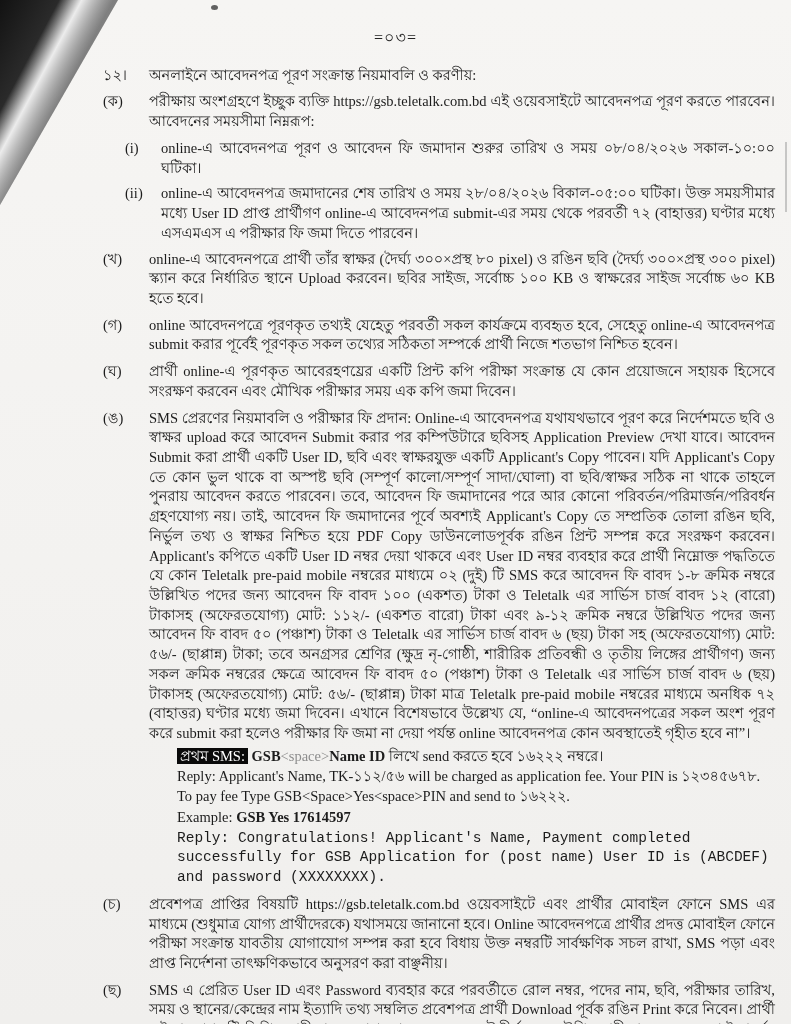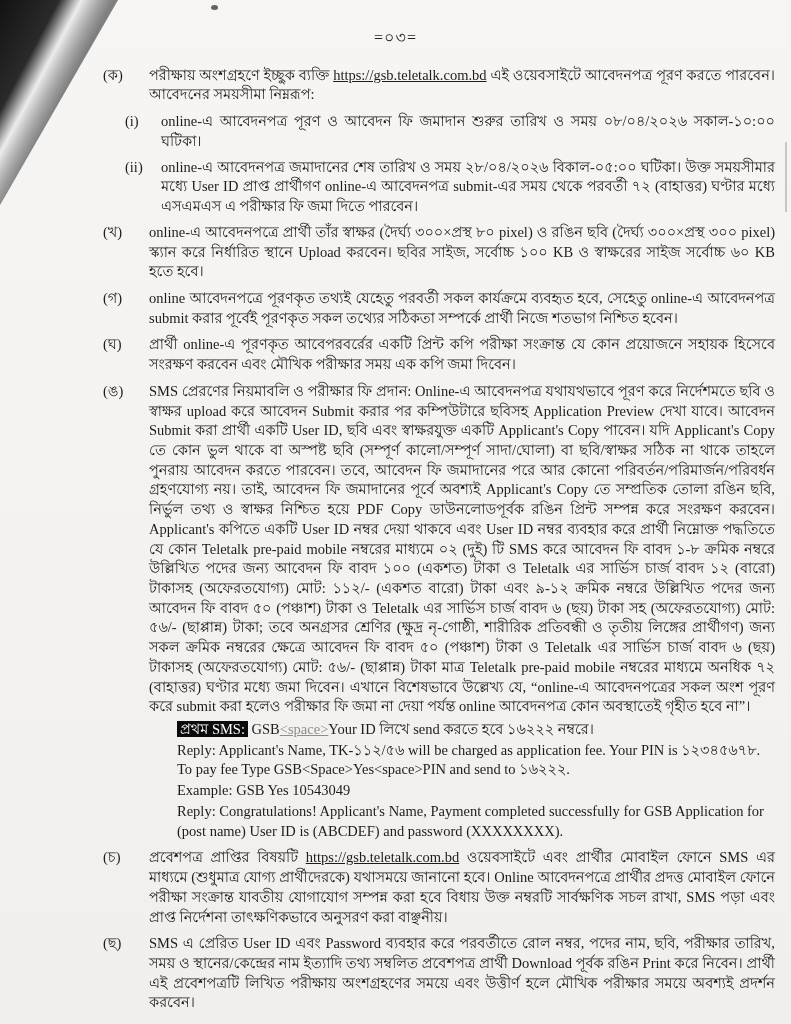--- a/index.html
+++ b/index.html
@@ -40,37 +40,41 @@
   .doc{margin:0 16px 0 103px;}
   .row{display:flex;margin-bottom:7px;}
   .row .lbl{flex:0 0 46px;white-space:nowrap;}
   .row .txt{flex:1;text-align:justify;}
   .row.sub{padding-left:22px;margin-bottom:6px;}
   .row.sub .lbl{flex:0 0 36px;}
   .smsrow{margin:1px 0 1px 74px;text-align:left;}
   .tight{margin-bottom:3px;}
 
   
-  .b{font-weight:400;margin-top:36px;}
-  .u{text-decoration:underline;}
-  .g{color:#8d8d8d;text-decoration:underline;}
+  .b{font-weight:700;margin-top:36px;}
+  .u{}
+  .g{color:#8d8d8d;}
   .hl{background:#0a0a0a;color:#ffffff;padding:0 3px;}
 </style>
 </head>
 <body>
 
 <div class="page">
   <div class="fold"></div>
   <div class="speck"></div>
   <div class="edge-line"></div>
 
   <div class="pageno">=০৩=</div>
 
   <div class="doc">
 
+    <div class="row">
+      <span class="lbl">১২।</span>
+      <div class="txt"><span>অনলাইনে আবেদনপত্র পূরণ সংক্রান্ত নিয়মাবলি ও করণীয়:</span></div>
+    </div>
 
     <div class="row">
       <span class="lbl">(ক)</span>
       <div class="txt"><span>পরীক্ষায় অংশগ্রহণে ইচ্ছুক ব্যক্তি </span><span class="u">https://gsb.teletalk.com.bd</span><span> এই ওয়েবসাইটে আবেদনপত্র পূরণ করতে পারবেন। আবেদনের সময়সীমা নিম্নরূপ:</span></div>
     </div>
 
     <div class="row sub">
       <span class="lbl">(i)</span>
       <div class="txt"><span>online-এ আবেদনপত্র পূরণ ও আবেদন ফি জমাদান শুরুর তারিখ ও সময় ০৮/০৪/২০২৬ সকাল-১০:০০ ঘটিকা।</span></div>
     </div>
@@ -85,33 +89,33 @@
       <div class="txt"><span>online-এ আবেদনপত্রে প্রার্থী তাঁর স্বাক্ষর (দৈর্ঘ্য ৩০০×প্রস্থ ৮০ pixel) ও রঙিন ছবি (দৈর্ঘ্য ৩০০×প্রস্থ ৩০০ pixel) স্ক্যান করে নির্ধারিত স্থানে Upload করবেন। ছবির সাইজ, সর্বোচ্চ ১০০ KB ও স্বাক্ষরের সাইজ সর্বোচ্চ ৬০ KB হতে হবে।</span></div>
     </div>
 
     <div class="row">
       <span class="lbl">(গ)</span>
       <div class="txt"><span>online আবেদনপত্রে পূরণকৃত তথ্যই যেহেতু পরবর্তী সকল কার্যক্রমে ব্যবহৃত হবে, সেহেতু online-এ আবেদনপত্র submit করার পূর্বেই পূরণকৃত সকল তথ্যের সঠিকতা সম্পর্কে প্রার্থী নিজে শতভাগ নিশ্চিত হবেন।</span></div>
     </div>
 
     <div class="row">
       <span class="lbl">(ঘ)</span>
-      <div class="txt"><span>প্রার্থী online-এ পূরণকৃত আবেপরবর্রের একটি প্রিন্ট কপি পরীক্ষা সংক্রান্ত যে কোন প্রয়োজনে সহায়ক হিসেবে সংরক্ষণ করবেন এবং মৌখিক পরীক্ষার সময় এক কপি জমা দিবেন।</span></div>
+      <div class="txt"><span>প্রার্থী online-এ পূরণকৃত আবেরহণয্রের একটি প্রিন্ট কপি পরীক্ষা সংক্রান্ত যে কোন প্রয়োজনে সহায়ক হিসেবে সংরক্ষণ করবেন এবং মৌখিক পরীক্ষার সময় এক কপি জমা দিবেন।</span></div>
     </div>
 
     <div class="row tight">
       <span class="lbl">(ঙ)</span>
       <div class="txt"><span>SMS প্রেরণের নিয়মাবলি ও পরীক্ষার ফি প্রদান: Online-এ আবেদনপত্র যথাযথভাবে পূরণ করে নির্দেশমতে ছবি ও স্বাক্ষর upload করে আবেদন Submit করার পর কম্পিউটারে ছবিসহ Application Preview দেখা যাবে। আবেদন Submit করা প্রার্থী একটি User ID, ছবি এবং স্বাক্ষরযুক্ত একটি Applicant's Copy পাবেন। যদি Applicant's Copy তে কোন ভুল থাকে বা অস্পষ্ট ছবি (সম্পূর্ণ কালো/সম্পূর্ণ সাদা/ঘোলা) বা ছবি/স্বাক্ষর সঠিক না থাকে তাহলে পুনরায় আবেদন করতে পারবেন। তবে, আবেদন ফি জমাদানের পরে আর কোনো পরিবর্তন/পরিমার্জন/পরিবর্ধন গ্রহণযোগ্য নয়। তাই, আবেদন ফি জমাদানের পূর্বে অবশ্যই Applicant's Copy তে সম্প্রতিক তোলা রঙিন ছবি, নির্ভুল তথ্য ও স্বাক্ষর নিশ্চিত হয়ে PDF Copy ডাউনলোডপূর্বক রঙিন প্রিন্ট সম্পন্ন করে সংরক্ষণ করবেন। Applicant's কপিতে একটি User ID নম্বর দেয়া থাকবে এবং User ID নম্বর ব্যবহার করে প্রার্থী নিম্নোক্ত পদ্ধতিতে যে কোন Teletalk pre-paid mobile নম্বরের মাধ্যমে ০২ (দুই) টি SMS করে আবেদন ফি বাবদ ১-৮ ক্রমিক নম্বরে উল্লিখিত পদের জন্য আবেদন ফি বাবদ ১০০ (একশত) টাকা ও Teletalk এর সার্ভিস চার্জ বাবদ ১২ (বারো) টাকাসহ (অফেরতযোগ্য) মোট: ১১২/- (একশত বারো) টাকা এবং ৯-১২ ক্রমিক নম্বরে উল্লিখিত পদের জন্য আবেদন ফি বাবদ ৫০ (পঞ্চাশ) টাকা ও Teletalk এর সার্ভিস চার্জ বাবদ ৬ (ছয়) টাকা সহ (অফেরতযোগ্য) মোট: ৫৬/- (ছাপ্পান্ন) টাকা; তবে অনগ্রসর শ্রেণির (ক্ষুদ্র নৃ-গোষ্ঠী, শারীরিক প্রতিবন্ধী ও তৃতীয় লিঙ্গের প্রার্থীগণ) জন্য সকল ক্রমিক নম্বরের ক্ষেত্রে আবেদন ফি বাবদ ৫০ (পঞ্চাশ) টাকা ও Teletalk এর সার্ভিস চার্জ বাবদ ৬ (ছয়) টাকাসহ (অফেরতযোগ্য) মোট: ৫৬/- (ছাপ্পান্ন) টাকা মাত্র Teletalk pre-paid mobile নম্বরের মাধ্যমে অনধিক ৭২ (বাহাত্তর) ঘণ্টার মধ্যে জমা দিবেন। এখানে বিশেষভাবে উল্লেখ্য যে, “online-এ আবেদনপত্রের সকল অংশ পূরণ করে submit করা হলেও পরীক্ষার ফি জমা না দেয়া পর্যন্ত online আবেদনপত্র কোন অবস্থাতেই গৃহীত হবে না”।</span></div>
     </div>
 
-    <div class="smsrow"><span class="hl">প্রথম SMS:</span><span> </span><span class="b">GSB</span><span class="g">&lt;space&gt;</span><span class="b">Your ID</span><span> লিখে send করতে হবে ১৬২২২ নম্বরে।</span></div>
+    <div class="smsrow"><span class="hl">প্রথম SMS:</span><span> </span><span class="b">GSB</span><span class="g">&lt;space&gt;</span><span class="b">Name ID</span><span> লিখে send করতে হবে ১৬২২২ নম্বরে।</span></div>
     <div class="smsrow"><span>Reply: Applicant's Name, TK-১১২/৫৬ will be charged as application fee. Your PIN is ১২৩৪৫৬৭৮. To pay fee Type GSB&lt;Space&gt;Yes&lt;space&gt;PIN and send to ১৬২২২.</span></div>
 
-    <div class="smsrow"><span>Example:  </span><span class="b">GSB Yes 10543049</span></div>
-    <div class="smsrow" style="margin-bottom:7px;"><span>Reply: Congratulations! Applicant's Name, Payment completed successfully for GSB Application for (post name) User ID is (ABCDEF) and password (XXXXXXXX).</span></div>
+    <div class="smsrow"><span>Example:  </span><span class="b">GSB Yes 17614597</span></div>
+    <div class="smsrow" style="margin-bottom:7px;font-family:Liberation Mono, monospace;"><span>Reply: Congratulations! Applicant's Name, Payment completed successfully for GSB Application for (post name) User ID is (ABCDEF) and password (XXXXXXXX).</span></div>
 
     <div class="row">
       <span class="lbl">(চ)</span>
       <div class="txt"><span>প্রবেশপত্র প্রাপ্তির বিষয়টি </span><span class="u">https://gsb.teletalk.com.bd</span><span> ওয়েবসাইটে এবং প্রার্থীর মোবাইল ফোনে SMS এর মাধ্যমে (শুধুমাত্র যোগ্য প্রার্থীদেরকে) যথাসময়ে জানানো হবে। Online আবেদনপত্রে প্রার্থীর প্রদত্ত মোবাইল ফোনে পরীক্ষা সংক্রান্ত যাবতীয় যোগাযোগ সম্পন্ন করা হবে বিধায় উক্ত নম্বরটি সার্বক্ষণিক সচল রাখা, SMS পড়া এবং প্রাপ্ত নির্দেশনা তাৎক্ষণিকভাবে অনুসরণ করা বাঞ্ছনীয়।</span></div>
     </div>
 
     <div class="row tight">
       <span class="lbl">(ছ)</span>
       <div class="txt"><span>SMS এ প্রেরিত User ID এবং Password ব্যবহার করে পরবর্তীতে রোল নম্বর, পদের নাম, ছবি, পরীক্ষার তারিখ, সময় ও স্থানের/কেন্দ্রের নাম ইত্যাদি তথ্য সম্বলিত প্রবেশপত্র প্রার্থী Download পূর্বক রঙিন Print করে নিবেন। প্রার্থী এই প্রবেশপত্রটি লিখিত পরীক্ষায় অংশগ্রহণের সময়ে এবং উত্তীর্ণ হলে মৌখিক পরীক্ষার সময়ে অবশ্যই প্রদর্শন করবেন।</span></div>
     </div>

